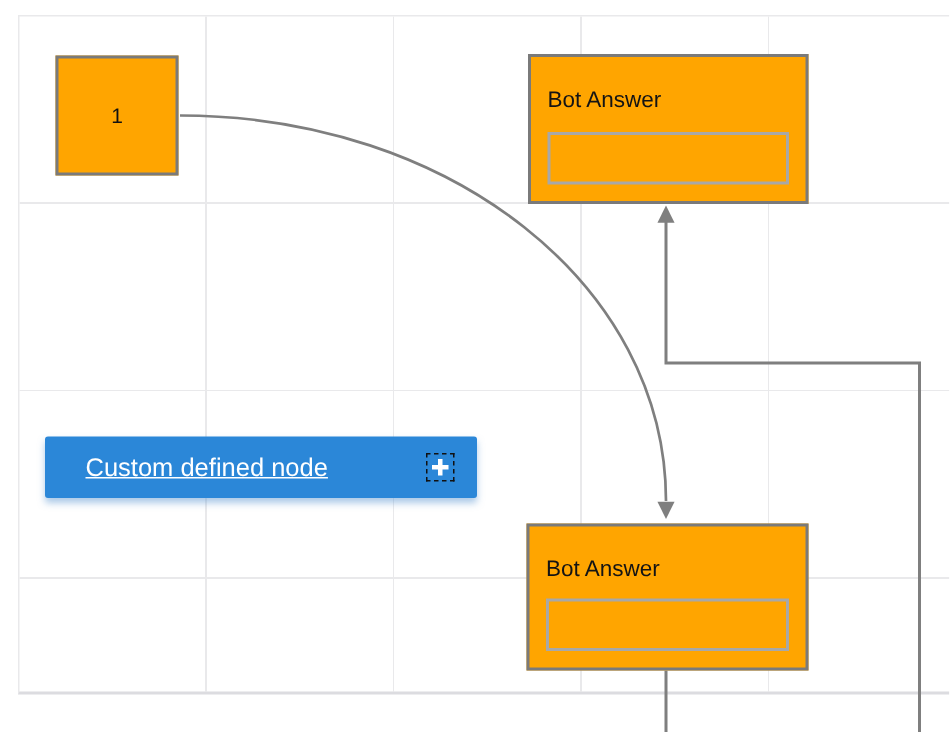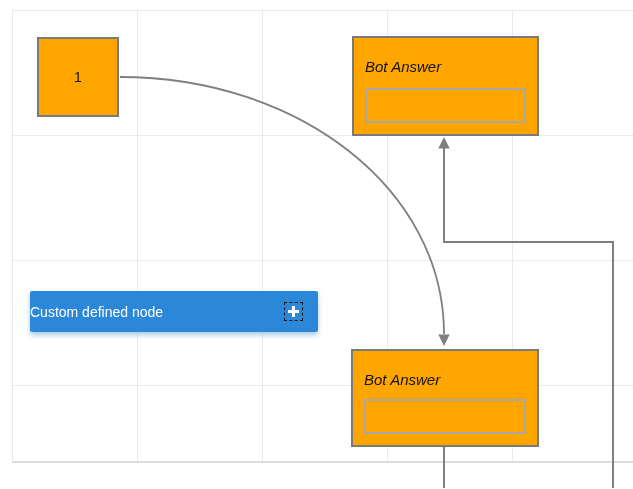--- a/index.html
+++ b/index.html
@@ -58,21 +58,20 @@
     color: #111111;
   }
   .bot-node .bot-title {
     position: absolute;
     left: 11px;
     top: 19px;
     font-size: 15px;
     line-height: 19px;
     color: #141414;
     white-space: nowrap;
-    font-style: italic;
   }
   .bot-node .bot-input {
     position: absolute;
     left: 11px;
     right: 11px;
     bottom: 11px;
     height: 35px;
     box-sizing: border-box;
     border: 2px solid #a8a8a8;
     background: transparent;
@@ -86,22 +85,24 @@
     left: 30px; top: 291px;
     width: 288px; height: 41px;
     background: #2B87D8;
     border-radius: 2px;
     box-shadow: 0 3px 5px rgba(90, 150, 210, 0.5);
     display: flex;
     align-items: center;
   }
   .custom-label {
     color: #ffffff;
-    font-size: 14px;
+    font-size: 17px;
+    padding-left: 27px;
     white-space: nowrap;
+    text-decoration: underline;
   }
   .plus-port {
     position: absolute;
     right: 15px;
     top: 11px;
     width: 19px;
     height: 19px;
     box-sizing: border-box;
     border: 1px dashed #111111;
     cursor: pointer;

